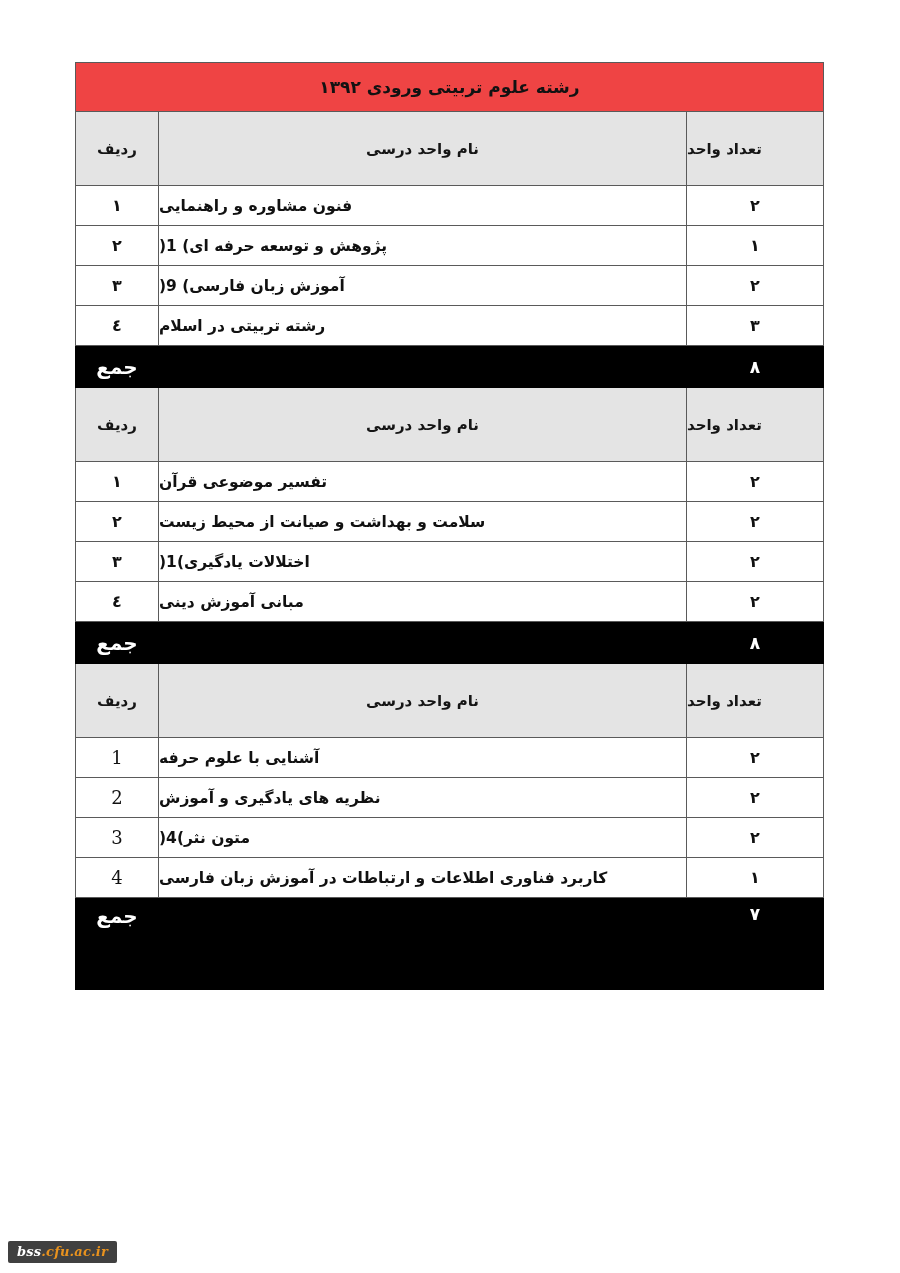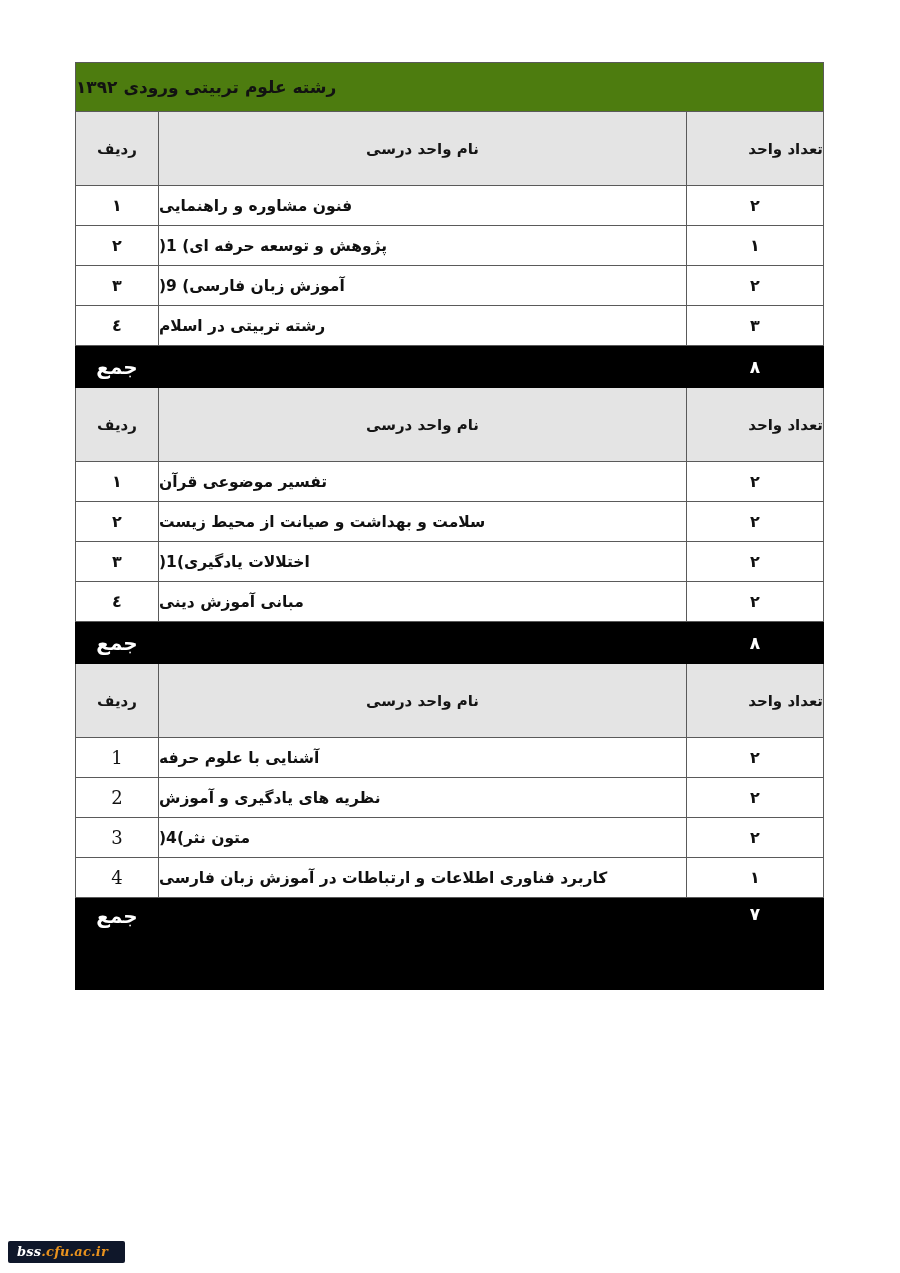--- a/index.html
+++ b/index.html
@@ -57,33 +57,33 @@
   }
 
   
   col.c-credits { width: 137px; }
   col.c-course  { width: 528px; }
   col.c-rownum  { width: 83px; }
 
   
   .section-title-cell {
     height: 48px;
-    text-align: left;
+    text-align: center;
     font-size: 17px;
     font-weight: bold;
     color: #121212;
-    background: #4d7c0f;
+    background: #ef4444;
     padding-bottom: 2px;
   }
 
   
   .col-head {
     background: #e4e4e4;
     height: 74px;
-    text-align: right;
+    text-align: left;
     font-size: 15px;
     font-weight: bold;
     color: #151515;
     vertical-align: top;
     padding-top: 14px;
     box-sizing: border-box;
   }
   .col-head.course  { text-align: center; }
   .col-head.rownum  { text-align: center; margin-top: 41px; }
 
@@ -143,22 +143,22 @@
     font-size: 20px;
     font-weight: bold;
     color: #ffffff;
   }
 
   
   .watermark {
     position: absolute;
     left: 8px;
     bottom: 10px;
-    background: #0f172a;
-    padding: 4px 17px 5px 9px;
+    background: #404040;
+    padding: 4px 9px 5px 9px;
     border-radius: 2px;
     font-family: "DejaVu Serif", "Liberation Serif", serif;
     font-style: italic;
     font-weight: bold;
     font-size: 13px;
     letter-spacing: 0.2px;
     direction: ltr;
     line-height: 1;
   }
   .wm-bss { color: #ffffff; }

